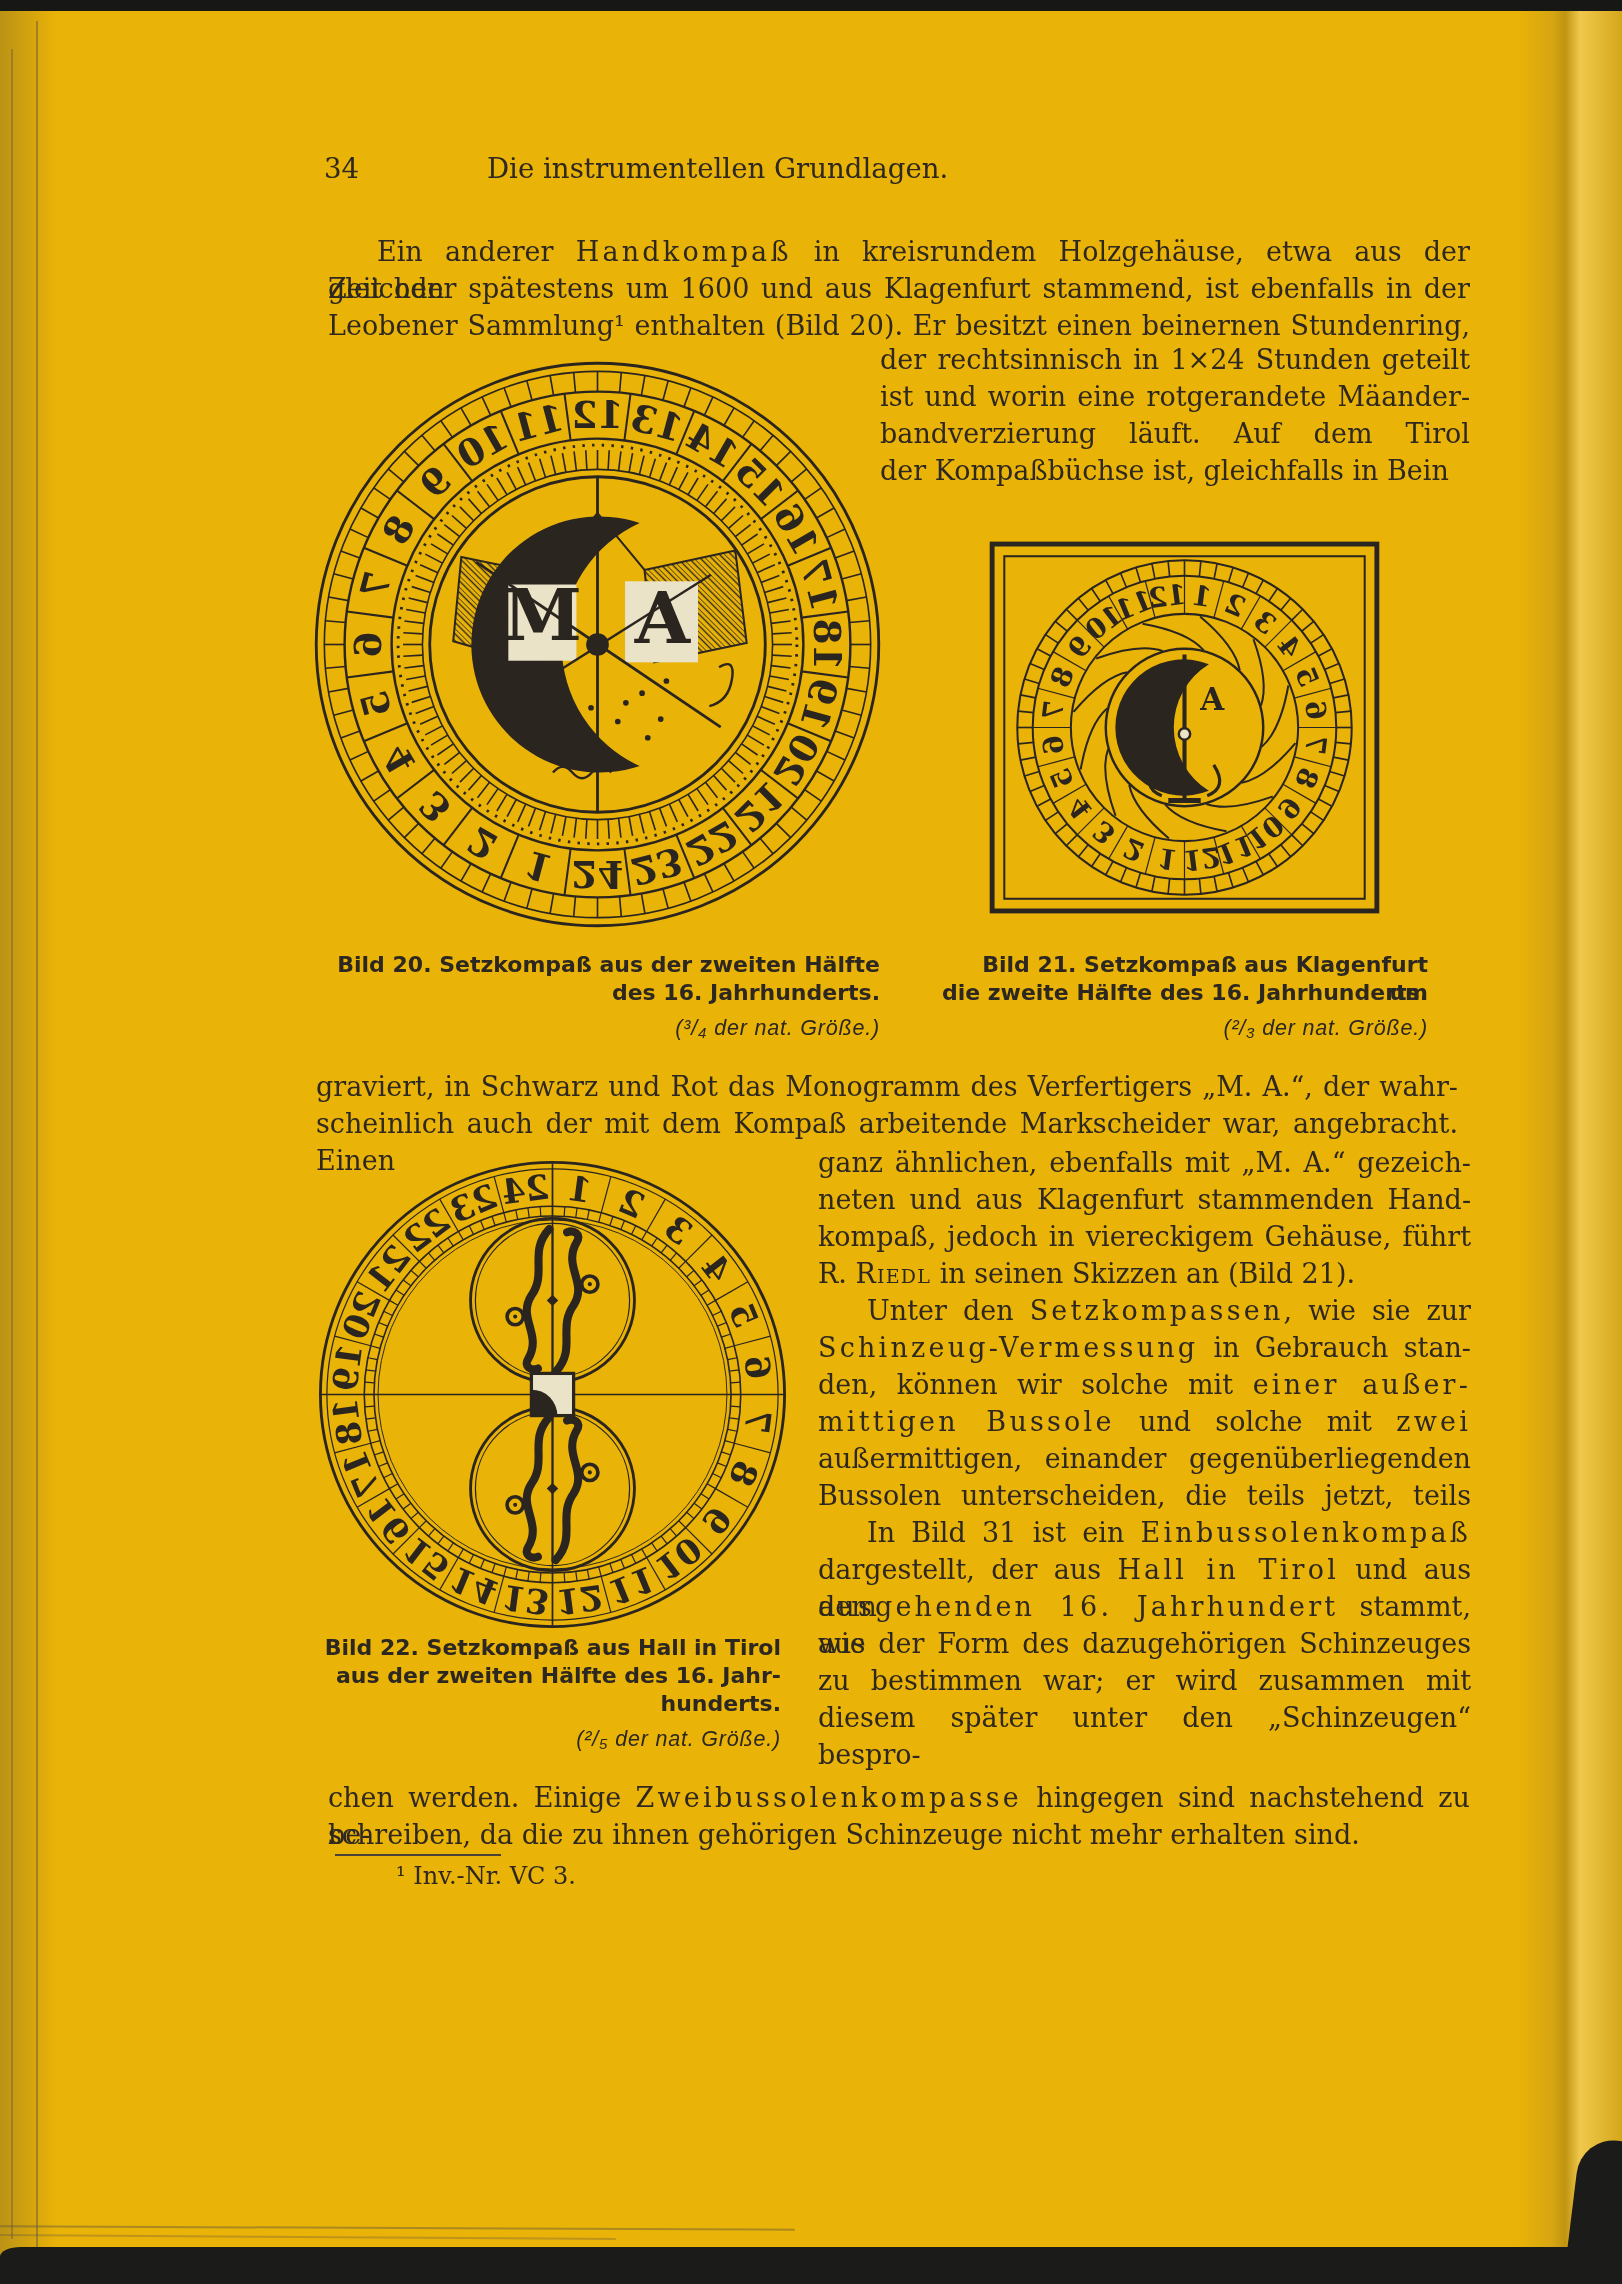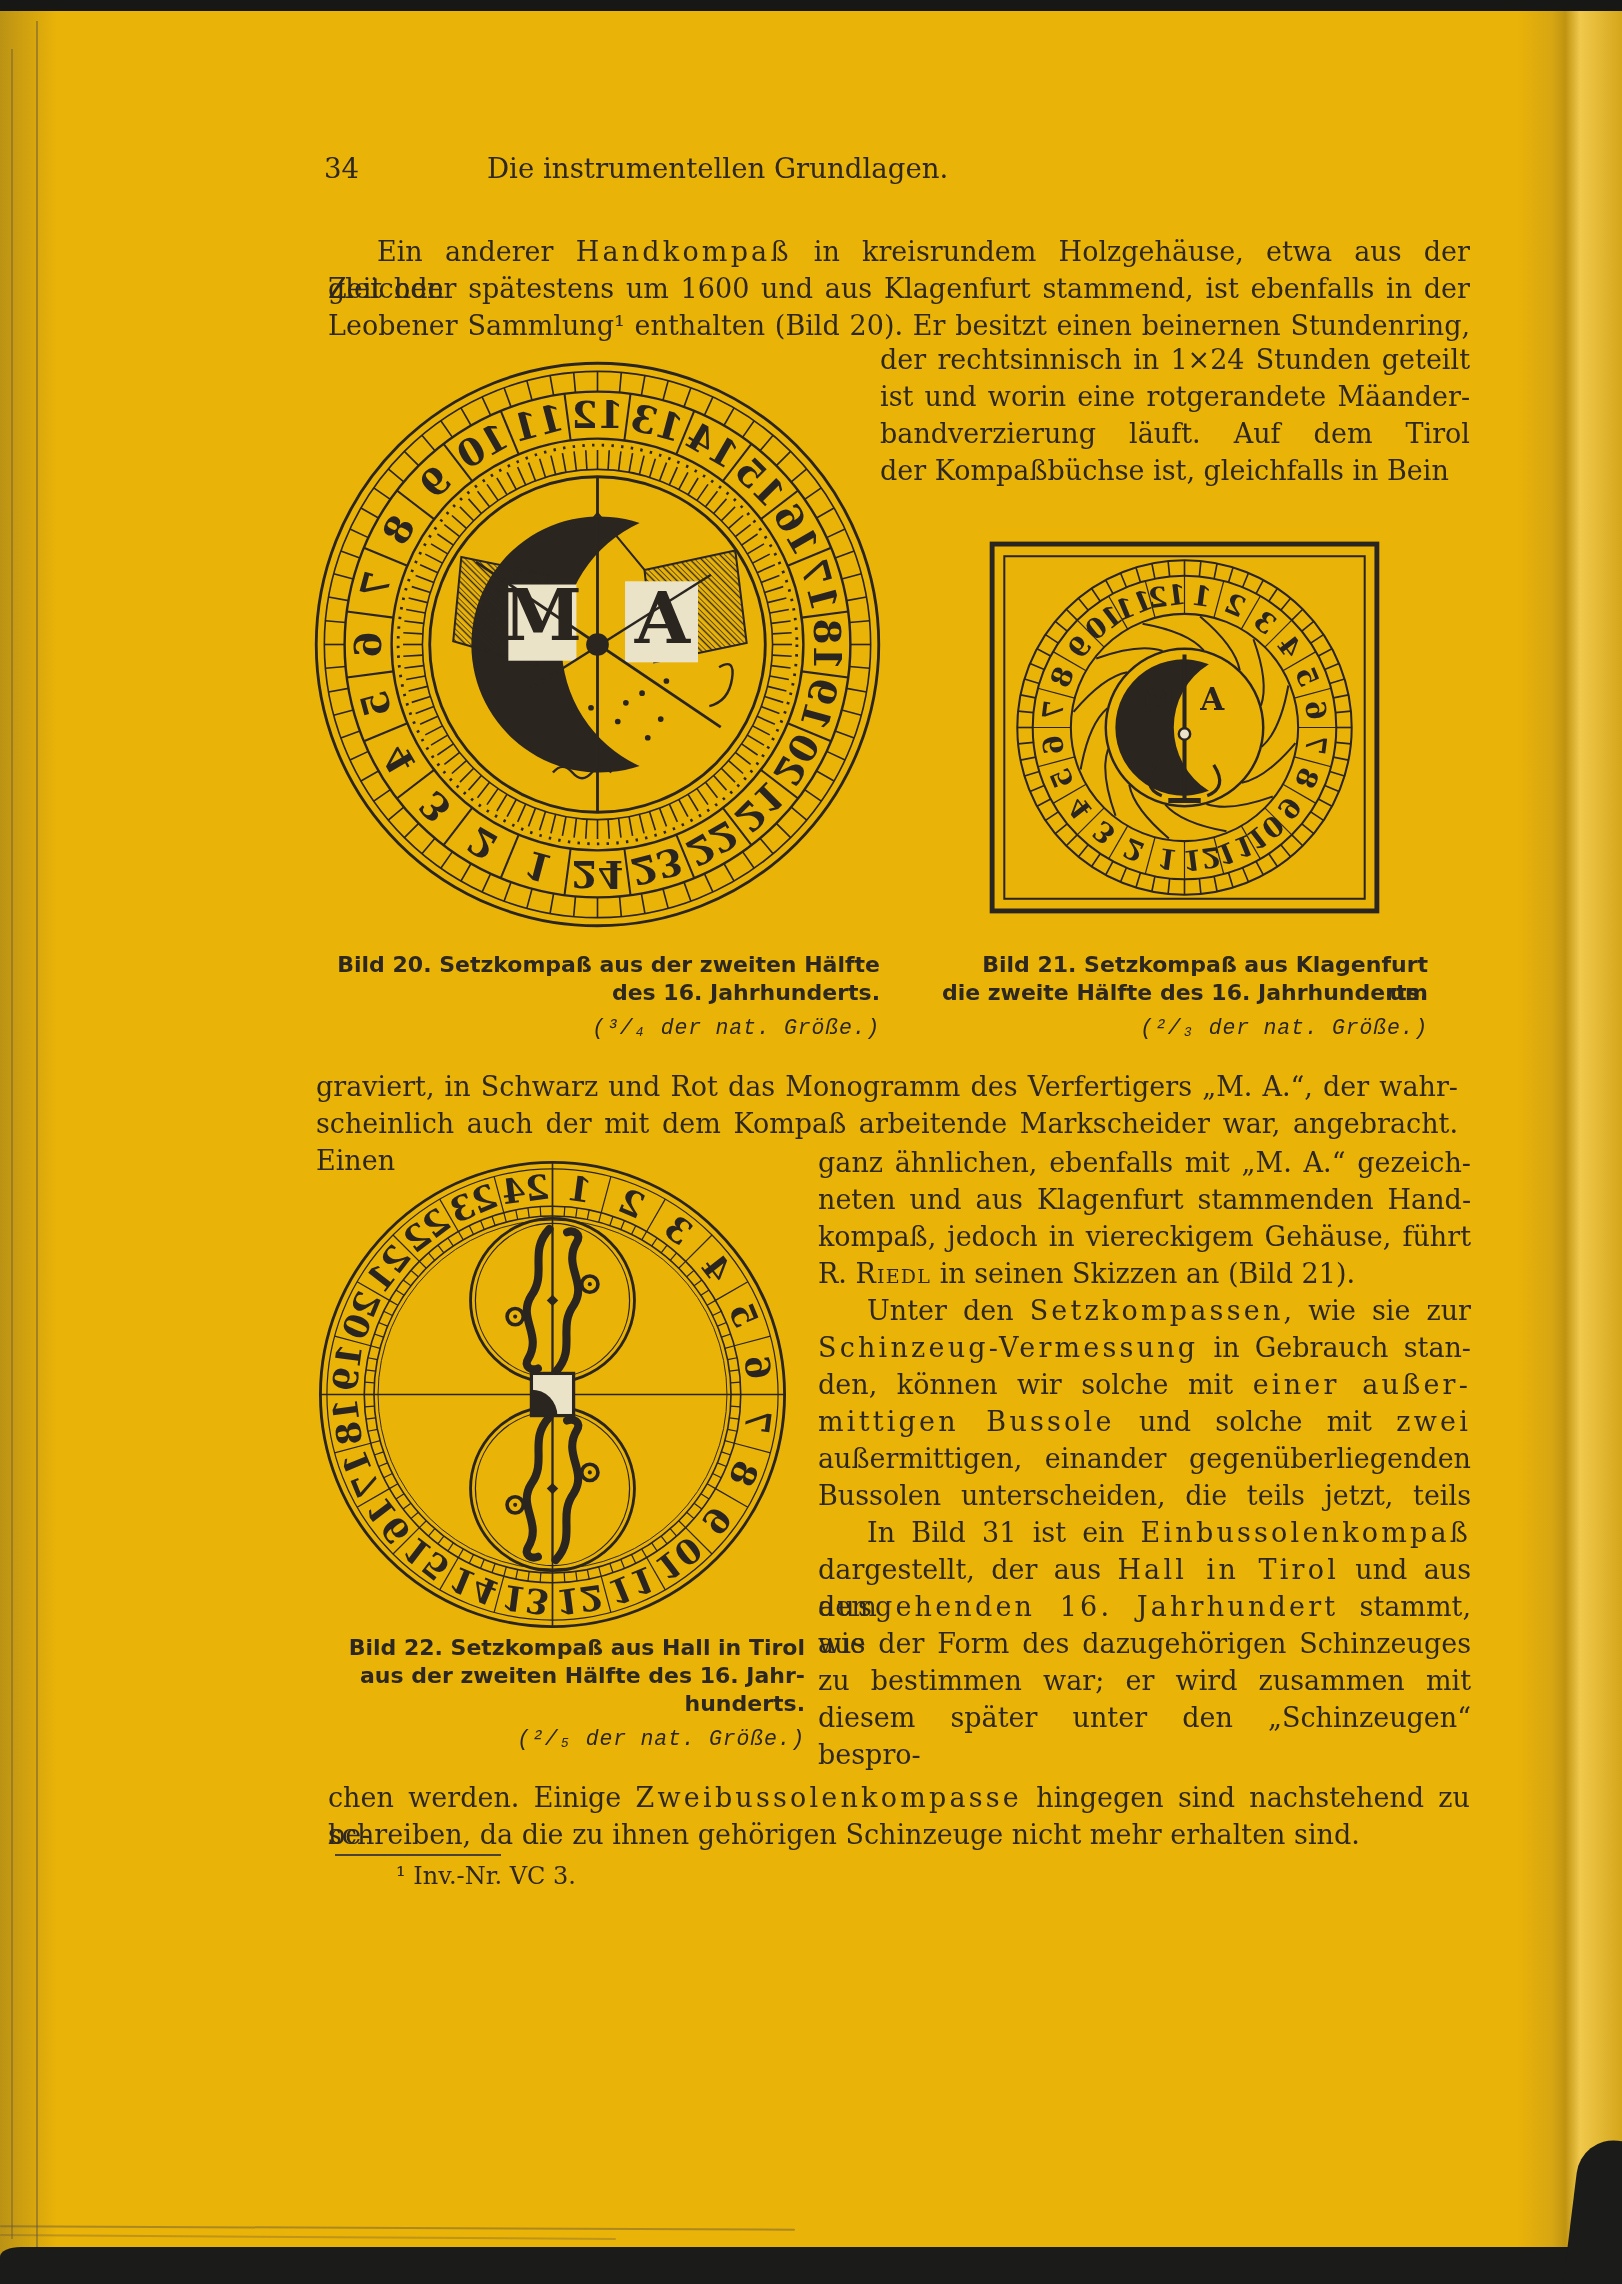--- a/index.html
+++ b/index.html
@@ -31,21 +31,21 @@
   .just .ln{white-space:normal;text-align:justify;text-align-last:justify;}
   .just .ln.last{text-align:left;text-align-last:left;}
   .ln.ind{text-indent:49px;}
   .sp{letter-spacing:3.2px;}
   .sc{font-variant:small-caps;letter-spacing:1.2px;}
   .p2r .ln{height:37px;}
   
   .caption{position:absolute;text-align:right;font-family:"DejaVu Sans", sans-serif;
            font-weight:bold;font-size:22px;line-height:28px;color:#2c2720;}
   .caption .ln{height:28px;}
-  .cap-note{font-family:Liberation Mono, monospace;font-weight:normal;font-style:italic;
+  .cap-note{font-family:Liberation Sans, sans-serif;font-weight:normal;font-style:italic;
             font-size:21.5px;margin-top:6.5px;letter-spacing:0.8px;}
   
   .fn-rule{position:absolute;left:335px;top:1854px;width:166px;height:1.6px;background:#4a4238;}
   .fn{position:absolute;left:396px;top:1862px;font-size:24px;}
   
   .fig{position:absolute;}
   .fig .ring{stroke:#2b2520;fill:none;}
   .fig text{fill:#2b2520;}
 </style>
 </head>
@@ -719,21 +719,21 @@
       </g>
       <use href="#flameL" transform="scale(-1,-1)"></use>
       <line x1="0" y1="-90" x2="0" y2="90" stroke="#2b2520" stroke-width="2.5"></line>
       <rect x="-5" y="-5" width="10" height="10" transform="rotate(45)" fill="#2b2520"></rect>
     </g>
     <use href="#bussole" transform="rotate(180)"></use>
     <rect x="-26" y="-26" width="52" height="52" fill="#ebe3c8" stroke="#2b2520" stroke-width="4"></rect>
     <path d="M -26,26 L -26,-6 A 32,32 0 0,1 6,26 Z" fill="#2b2520"></path>
   </svg>
 
-  <div class="caption" style="left:336px;top:1634px;width:469px;">
+  <div class="caption" style="left:312px;top:1634px;width:469px;">
     <div>
         <div class="ln"><span>Bild 22. Setzkompaß aus Hall in Tirol</span></div>
         <div class="ln"><span>aus der zweiten Hälfte des 16. Jahr-</span></div>
         <div class="ln"><span>hunderts.</span></div>
       </div>
     <div class="cap-note">(²/₅ der nat. Größe.)</div>
   </div>
 
   <div class="tb just" style="left:328px;top:1779px;width:1142px;">
       <div class="ln"><span>chen werden. Einige </span><span class="sp">Zweibussolenkompasse</span><span> hingegen sind nachstehend zu be-</span></div>

